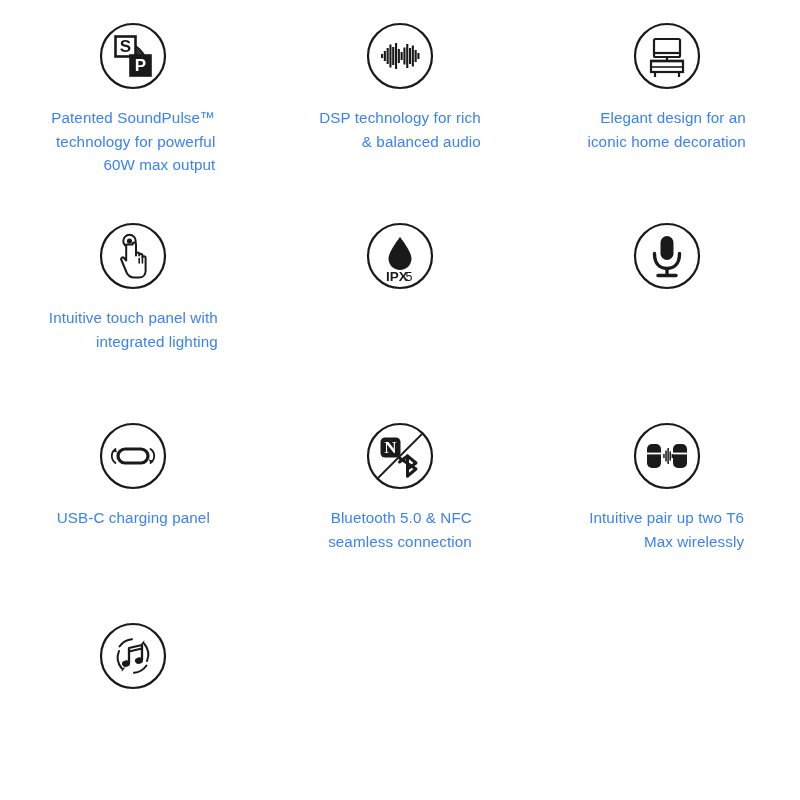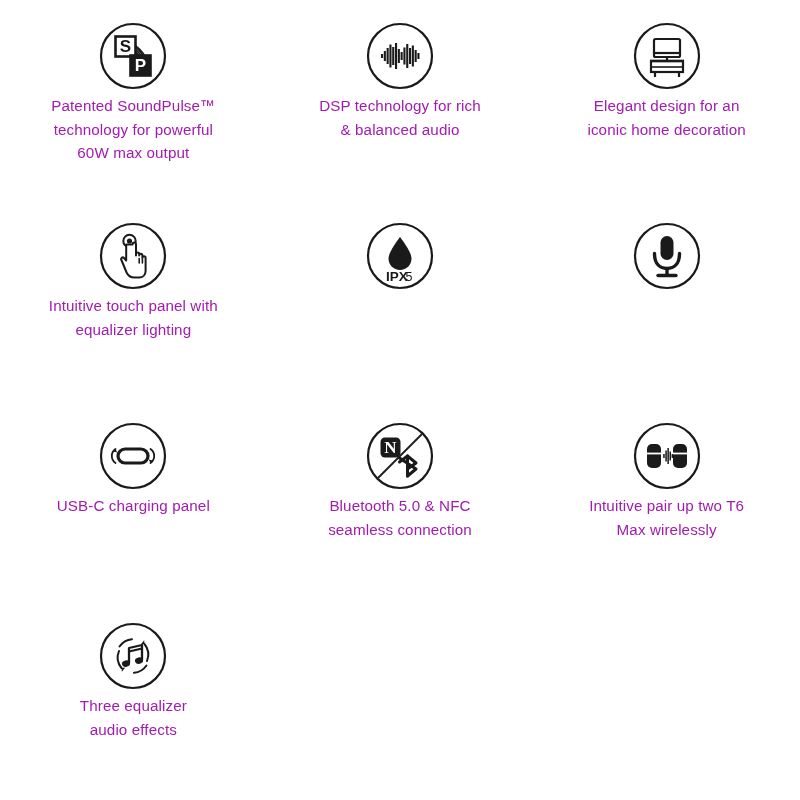--- a/index.html
+++ b/index.html
@@ -43,25 +43,25 @@
   }
 
   .icon-badge svg {
     display: block;
     width: 68px;
     height: 68px;
     overflow: visible;
   }
 
   .feature-caption {
-    margin-top: 4px;
+    margin-top: 16px;
     font-size: 15.2px;
     line-height: 1.55;
-    text-align: center;
-    color: #a21caf;
+    text-align: right;
+    color: #3b82f6;
     max-width: 210px;
     white-space: pre-line;
     letter-spacing: 0.1px;
   }
 
   
   .feature-cell.col-2 .feature-caption { max-width: 220px; }
   .feature-cell.col-3 .feature-caption { max-width: 215px; }
 </style>
 </head>
@@ -151,21 +151,21 @@
                  L43.4 33.6 C43.4 31.2 40.2 31.2 40.2 33.6
                  L40.2 32.2 C40.2 29.8 37.0 29.8 37.0 32.2
                  L37.0 33.4 L37.0 22.5
                  C37.0 19.8 33.6 19.8 33.6 22.5
                  Z" fill="#ffffff" stroke="#1a1a1a" stroke-width="2" stroke-linejoin="round"></path>
         <line x1="40.2" y1="36.5" x2="40.2" y2="41" stroke="#1a1a1a" stroke-width="1.6" stroke-linecap="round"></line>
         <line x1="43.4" y1="37" x2="43.4" y2="41" stroke="#1a1a1a" stroke-width="1.6" stroke-linecap="round"></line>
       </svg>
     </div>
     <div class="feature-caption">Intuitive touch panel with
-equalizer lighting</div>
+integrated lighting</div>
   </div>
 
   <div class="feature-cell col-1">
     <div class="icon-badge">
       <svg viewBox="0 0 68 68">
         <circle cx="34" cy="34" r="32" fill="none" stroke="#1a1a1a" stroke-width="2.2"></circle>
         <path d="M34 15 C34 15 22.5 29.5 22.5 36.5 C22.5 42.9 27.6 48 34 48
                  C40.4 48 45.5 42.9 45.5 36.5 C45.5 29.5 34 15 34 15 Z" fill="#1a1a1a"></path>
         <text x="31" y="58.5" text-anchor="middle" font-family="'Liberation Sans',sans-serif" font-size="13.5" font-weight="bold" fill="#1a1a1a">IPX</text>
         <text x="43" y="58.5" text-anchor="middle" font-family="'Liberation Sans',sans-serif" font-size="12.5" font-weight="normal" fill="#1a1a1a">5</text>
@@ -252,17 +252,15 @@
         <polygon points="22.5,46 26.3,45.4 22.8,49.8" fill="#1a1a1a"></polygon>
         <path d="M20.5 24.5 A17 17 0 0 1 33 17.2" fill="none" stroke="#1a1a1a" stroke-width="2" stroke-linecap="round"></path>
         <path d="M47.5 43.5 A17 17 0 0 1 35 50.8" fill="none" stroke="#1a1a1a" stroke-width="2" stroke-linecap="round"></path>
 
         <path d="M30 41 L30 26 L43 23 L43 38" fill="none" stroke="#1a1a1a" stroke-width="2.3" stroke-linejoin="round"></path>
         <path d="M30 29.5 L43 26.5" fill="none" stroke="#1a1a1a" stroke-width="2.3"></path>
         <ellipse cx="27" cy="41.6" rx="4.1" ry="3.3" transform="rotate(-14 27 41.6)" fill="#1a1a1a"></ellipse>
         <ellipse cx="40" cy="38.6" rx="4.1" ry="3.3" transform="rotate(-14 40 38.6)" fill="#1a1a1a"></ellipse>
       </svg>
     </div>
-    <div class="feature-caption">Three equalizer
-audio effects</div>
   </div>
 
 </div>
 
 </body></html>

